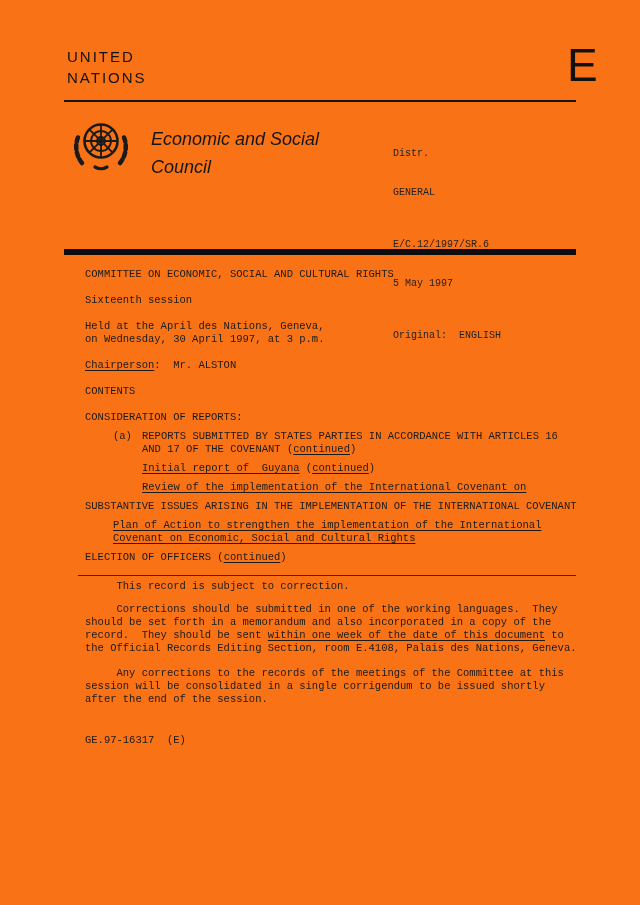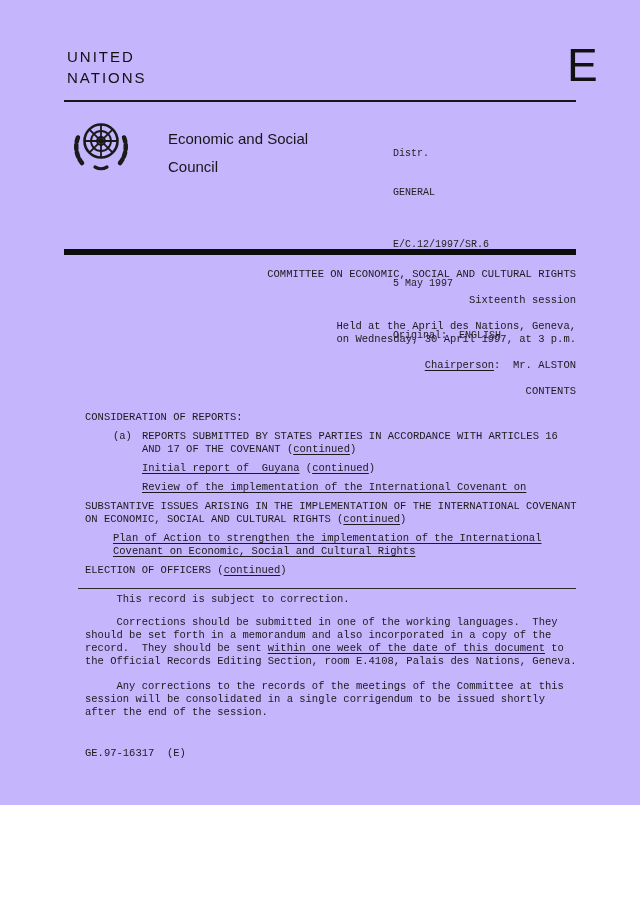--- a/index.html
+++ b/index.html
@@ -1,20 +1,20 @@
 <!DOCTYPE html>
 <html><head>
 <meta charset="utf-8">
 <style>
   * { margin:0; padding:0; box-sizing:border-box; }
   html,body { background:#ffffff; }
   .page {
     position:relative;
-    width:640px; height:805px;
-    background:#c4b5fd;
+    width:640px; height:905px;
+    background:#f97316;
     color:#1b1b1b;
     font-family:"Liberation Mono","DejaVu Sans Mono",monospace;
     overflow:hidden;
   }
   
   .org-name {
     position:absolute; left:67px; top:46px;
     font-family:"Liberation Sans","DejaVu Sans",sans-serif;
     font-size:15px; line-height:21px; letter-spacing:2px; color:#111;
   }
@@ -22,40 +22,40 @@
     position:absolute; left:567px; top:40px;
     font-family:"Liberation Sans","DejaVu Sans",sans-serif;
     font-size:46px; line-height:50px; font-weight:400; color:#111;
   }
   .header-rule {
     position:absolute; left:64px; top:100px; width:512px; height:2px;
     background:#161616;
   }
   .emblem { position:absolute; left:71px; top:116px; }
   .organ-title {
-    position:absolute; left:168px; top:125px;
+    position:absolute; left:151px; top:125px;
     font-family:"Liberation Sans","DejaVu Sans",sans-serif;
-    font-size:15px; line-height:28px; color:#161616;
+    font-size:18px; line-height:28px; color:#161616;font-style:italic;
   }
   .meta-block {
     position:absolute; left:393px; top:121px;
     font-size:10px; line-height:13px; white-space:pre; color:#222;
   }
   .meta-block .sp { margin-top:13px; }
   .black-bar {
     position:absolute; left:64px; top:249px; width:512px; height:6px;
     background:#0d0d0d;
   }
   
   .main {
     position:absolute; left:85px; top:268px; width:491px;
     font-size:10.5px; line-height:13px; color:#1b1b1b;
   }
   .line { white-space:pre; }
-  .center { text-align:right; }
+  .center { text-align:left; }
   .mb { margin-bottom:13px; }
   .gap { margin-top:6px; }
   .ind57 { margin-left:57px; }
   .ind28 { margin-left:28px;font-family:Liberation Mono, monospace; }
   .item-a { position:relative; padding-left:57px; }
   .item-a .item-label { position:absolute; left:28px; top:0; }
   .u { text-decoration:underline; text-underline-offset:2px; }
   .footnote-rule {
     margin:11px 0 0 -7px; width:498px; height:0;
     border:none; border-top:1px solid #2a2a2a;
@@ -131,21 +131,20 @@
     </div>
 
     <div class="line ind57 gap"><span class="u">Initial report of  Guyana</span><span> (</span><span class="u">continued</span><span>)</span></div>
 
     <div class="ind57 gap">
       <div class="line u">Review of the implementation of the International Covenant on</div>
     </div>
 
     <div class="gap">
       <div class="line">SUBSTANTIVE ISSUES ARISING IN THE IMPLEMENTATION OF THE INTERNATIONAL COVENANT</div>
-      <div class="line"><span>ON ECONOMIC, SOCIAL AND CULTURAL RIGHTS (</span><span class="u">continued</span><span>)</span></div>
     </div>
 
     <div class="ind28 gap">
       <div class="line u">Plan of Action to strengthen the implementation of the International</div>
       <div class="line u">Covenant on Economic, Social and Cultural Rights</div>
     </div>
 
     <div class="line gap"><span>ELECTION OF OFFICERS (</span><span class="u">continued</span><span>)</span></div>
 
     <hr class="footnote-rule">

